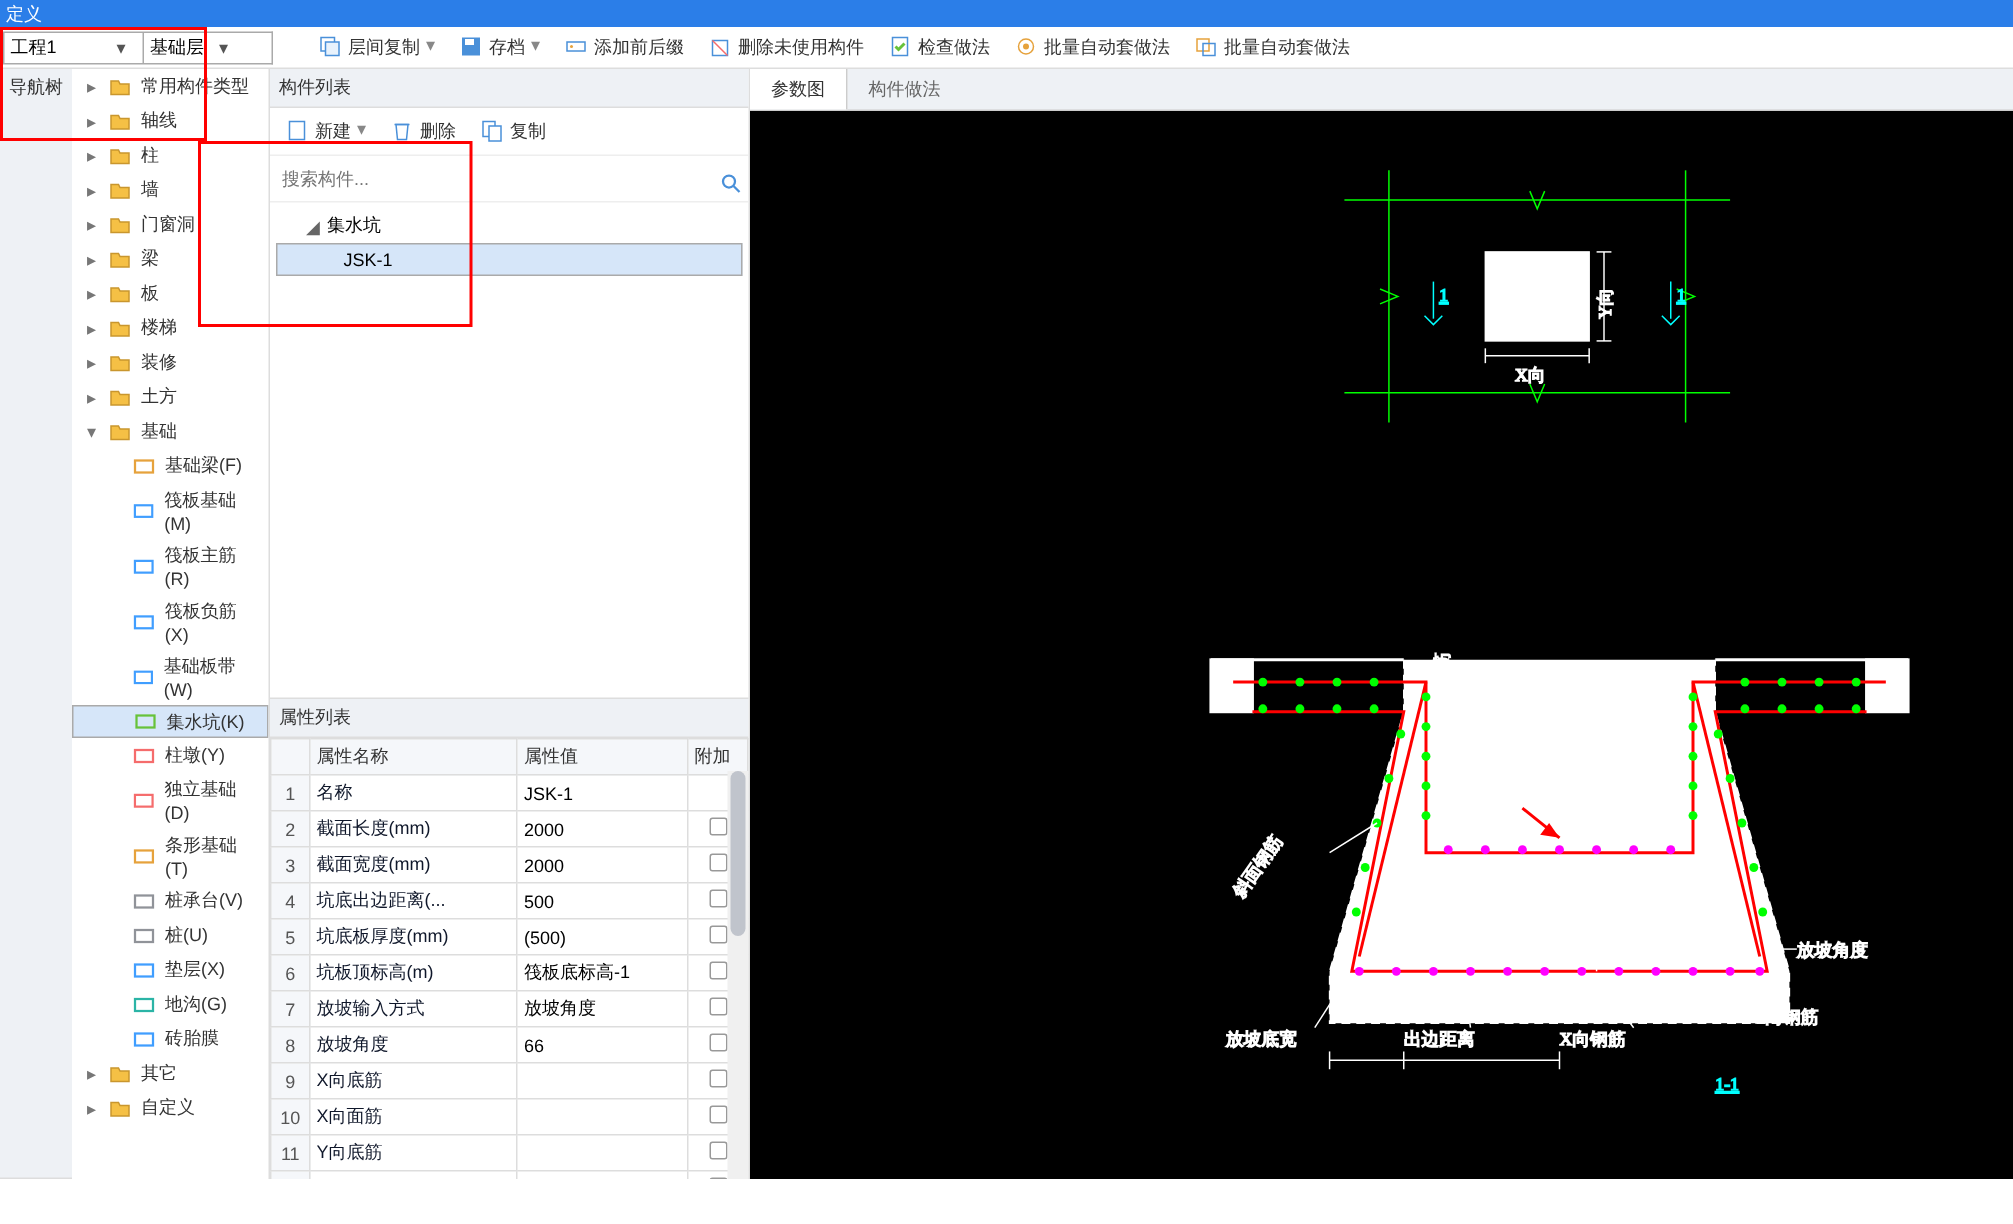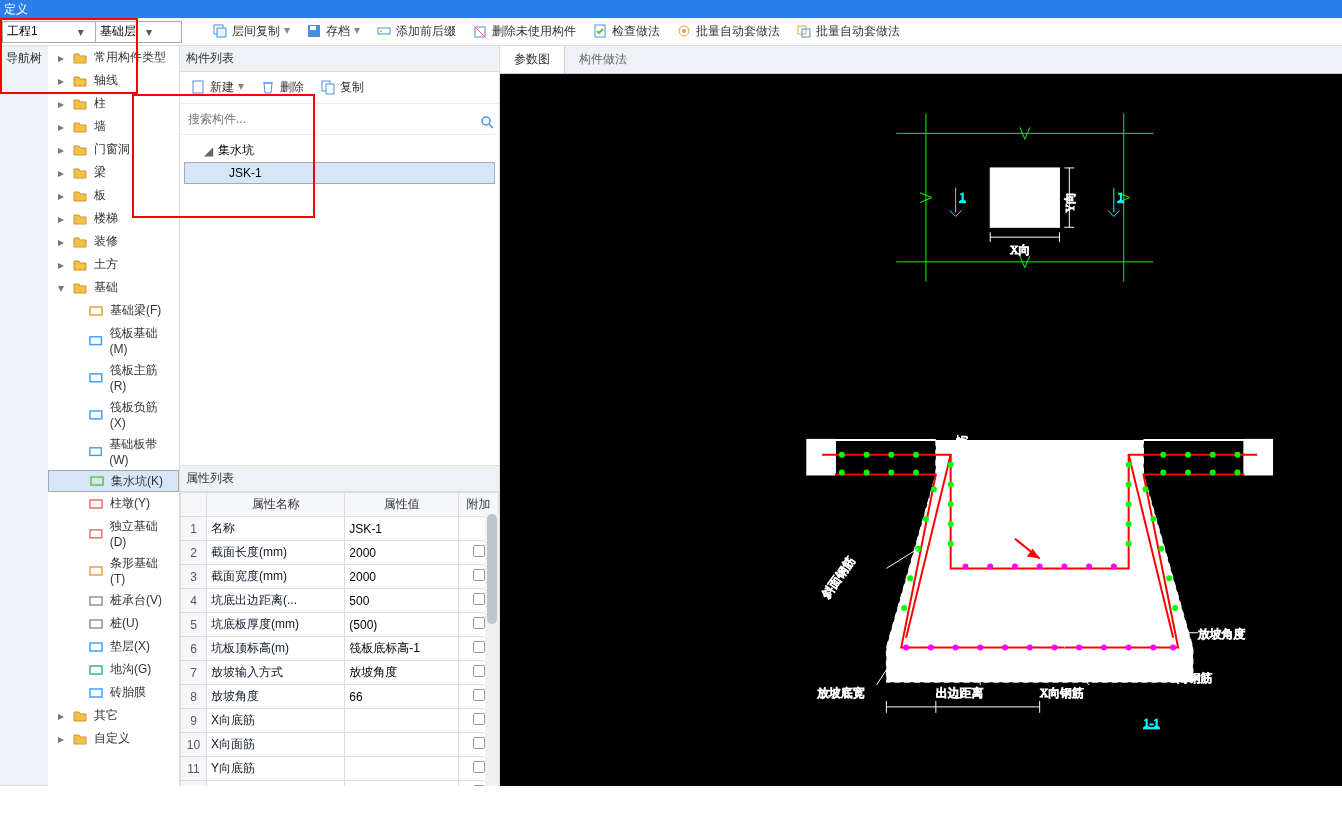--- a/index.html
+++ b/index.html
@@ -29,21 +29,21 @@
 .search-row .sic{width:16px;height:16px;color:#3a7ed6}
 .comp-tree{flex:1;padding:4px}
 .comp-tree .node{padding:3px 4px 3px 20px;display:flex;align-items:center;gap:4px}
 .comp-tree .node .exp{width:10px;color:#666}
 .comp-tree .leaf{padding:3px 4px 3px 44px}
 .comp-tree .leaf.sel{background:#d6e6f9}
 .mid-bot{flex:1;display:flex;flex-direction:column;overflow:hidden}
 .prop-grid{flex:1;overflow-y:auto;position:relative}
 table.props{width:100%;border-collapse:collapse}
 table.props th,table.props td{border:1px solid #ddd;padding:3px 4px;text-align:left;height:20px}
-table.props th{background:#f5f7fa;font-weight:400;color:#333;text-align:center}
+table.props th{background:#f5f7fa;font-weight:400;color:#333;}
 table.props td.idx{background:#f5f7fa;text-align:center;width:26px;color:#555}
 table.props td.link{color:#0f172a}
 table.props td.chk{text-align:center;width:40px}
 .chkbox{width:12px;height:12px;border:1px solid #999;display:inline-block;border-radius:2px}
 .scroll-track{position:absolute;right:0;top:22px;bottom:0;width:14px;background:#f0f0f0}
 .scroll-thumb{position:absolute;left:2px;width:10px;background:#c0c4cc;border-radius:5px}
 .right-panel{flex:1;display:flex;flex-direction:column;background:#fde047}
 .right-tabs{background:#eef1f5;display:flex;border-bottom:1px solid #ccc}
 .rtab{padding:5px 14px;cursor:pointer;color:#666}
 .rtab.active{background:#fff;color:#333;border-right:1px solid #ccc}

